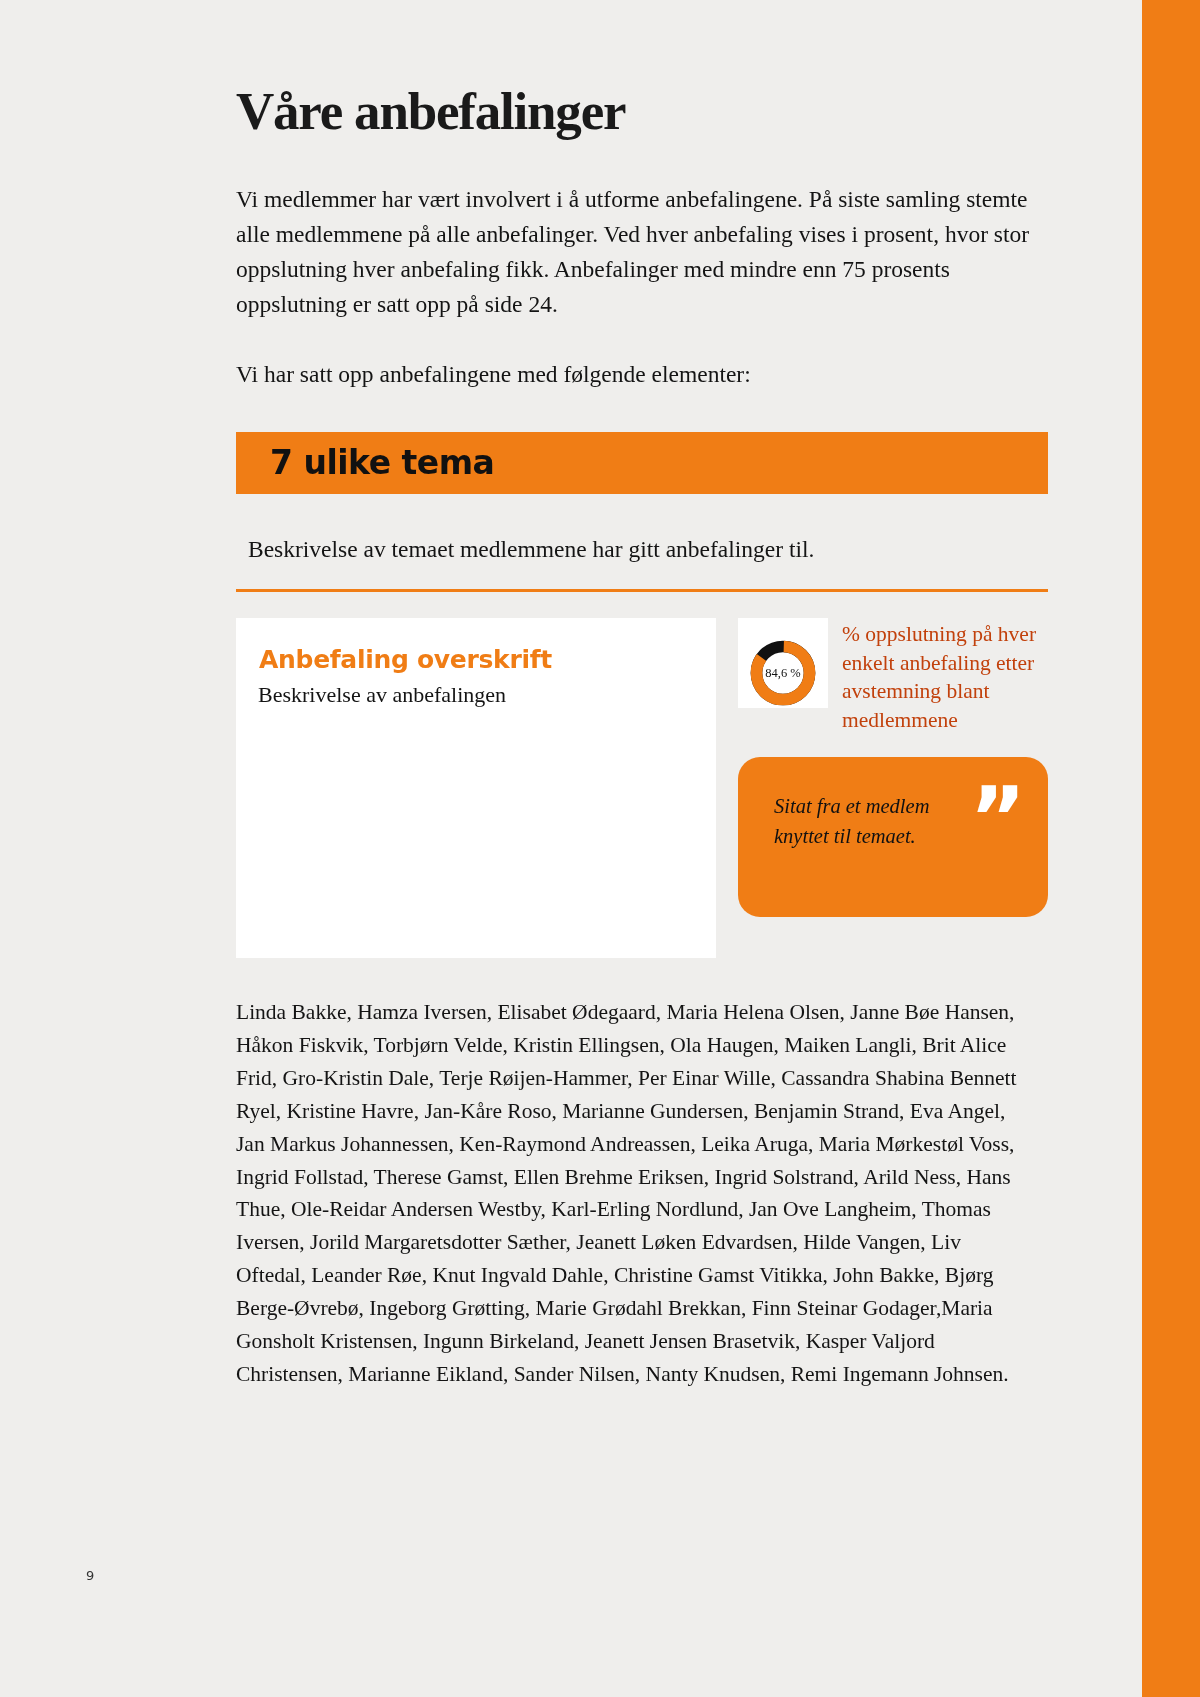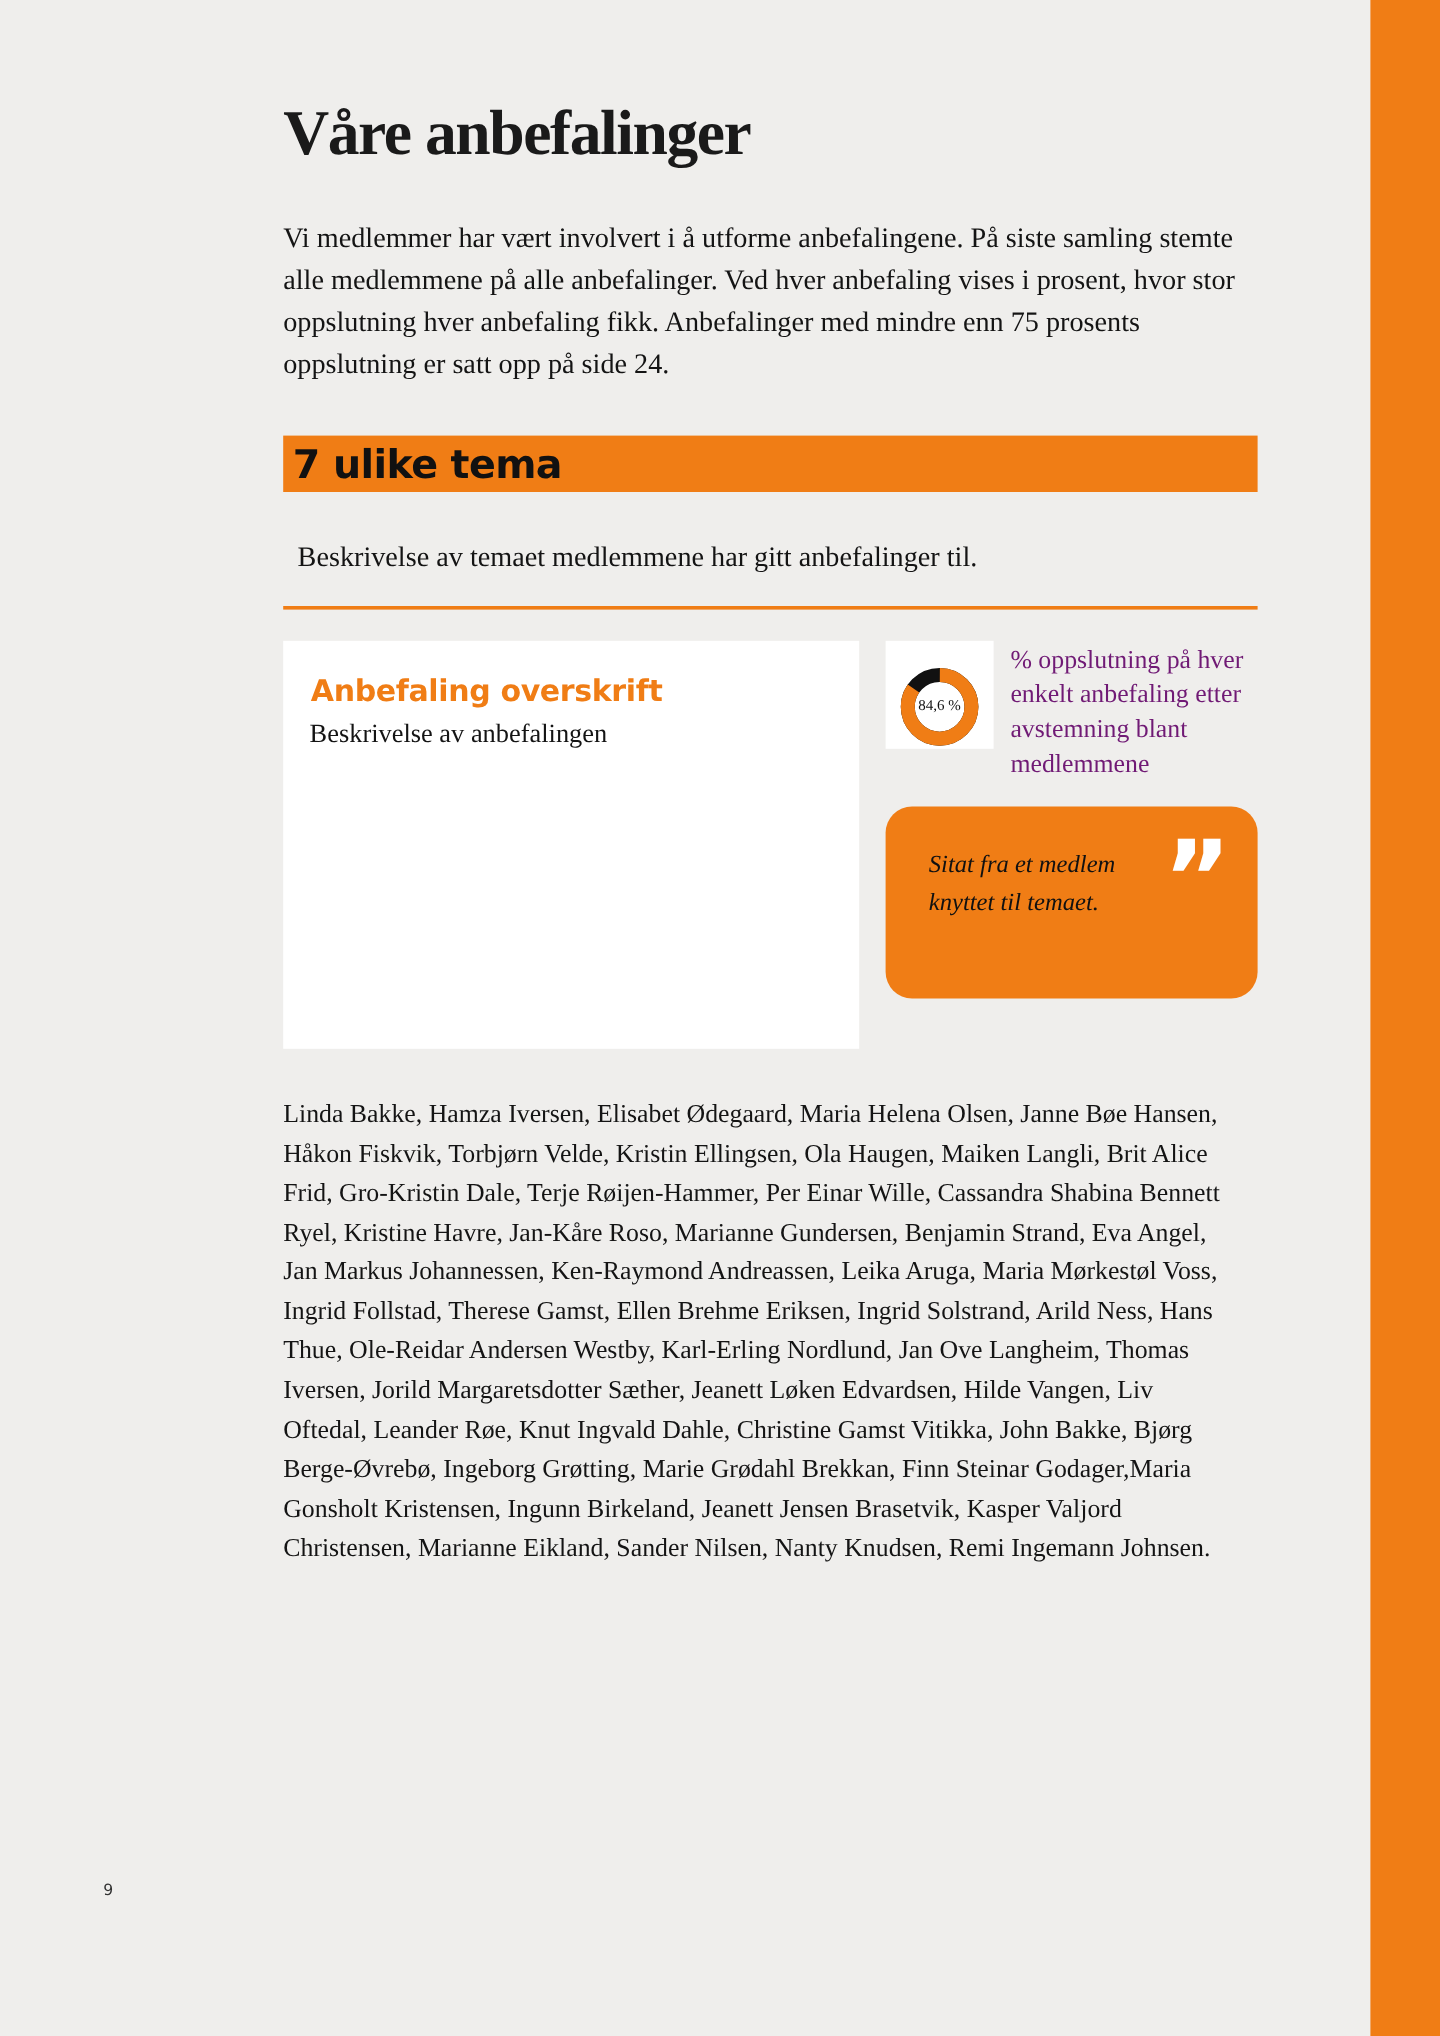--- a/index.html
+++ b/index.html
@@ -54,24 +54,24 @@
     padding-top: 42px;
     max-width: 800px;
   }
   p.intro.second {
     padding-top: 34px;
   }
 
   .theme-band {
     margin-top: 40px;
     background: #f07d15;
-    height: 47px;
+    height: 62px;
     display: flex;
     align-items: center;
-    padding-left: 8px;
+    padding-left: 34px;
     box-sizing: border-box;
     width: 812px;
   }
   .theme-band span {
     font-family: "DejaVu Sans", sans-serif;
     font-weight: 700;
     font-size: 33px;
     color: #111;
     letter-spacing: -0.5px;
   }
@@ -152,21 +152,21 @@
     align-items: center;
     justify-content: center;
     font-family: "Liberation Serif", serif;
     font-size: 12.5px;
     color: #111;
   }
   .donut-caption {
     font-family: "Liberation Serif", serif;
     font-size: 21.5px;
     line-height: 1.33;
-    color: #701a75;
+    color: #c2410c;
     padding-top: 2px;
   }
 
   .quote-box {
     margin-top: 22px;
     background: #f07d15;
     width: 310px;
     height: 160px;
     box-sizing: border-box;
     padding: 34px 24px 0 36px;
@@ -229,20 +229,21 @@
 <div class="page">
 
   <div class="right-bar"></div>
 
   <div class="content">
 
     <h1 class="title">Våre anbefalinger</h1>
 
     <p class="intro">Vi medlemmer har vært involvert i å utforme anbefalingene. På siste samling stemte alle medlemmene på alle anbefalinger. Ved hver anbefaling vises i prosent, hvor stor oppslutning hver anbefaling fikk. Anbefalinger med mindre enn 75 prosents oppslutning er satt opp på side 24.</p>
 
+    <p class="intro second">Vi har satt opp anbefalingene med følgende elementer:</p>
 
     <div class="theme-band">
       <span>7 ulike tema</span>
     </div>
 
     <p class="theme-desc">Beskrivelse av temaet medlemmene har gitt anbefalinger til.</p>
 
     <div class="rule"></div>
 
     <div class="cards-row">

